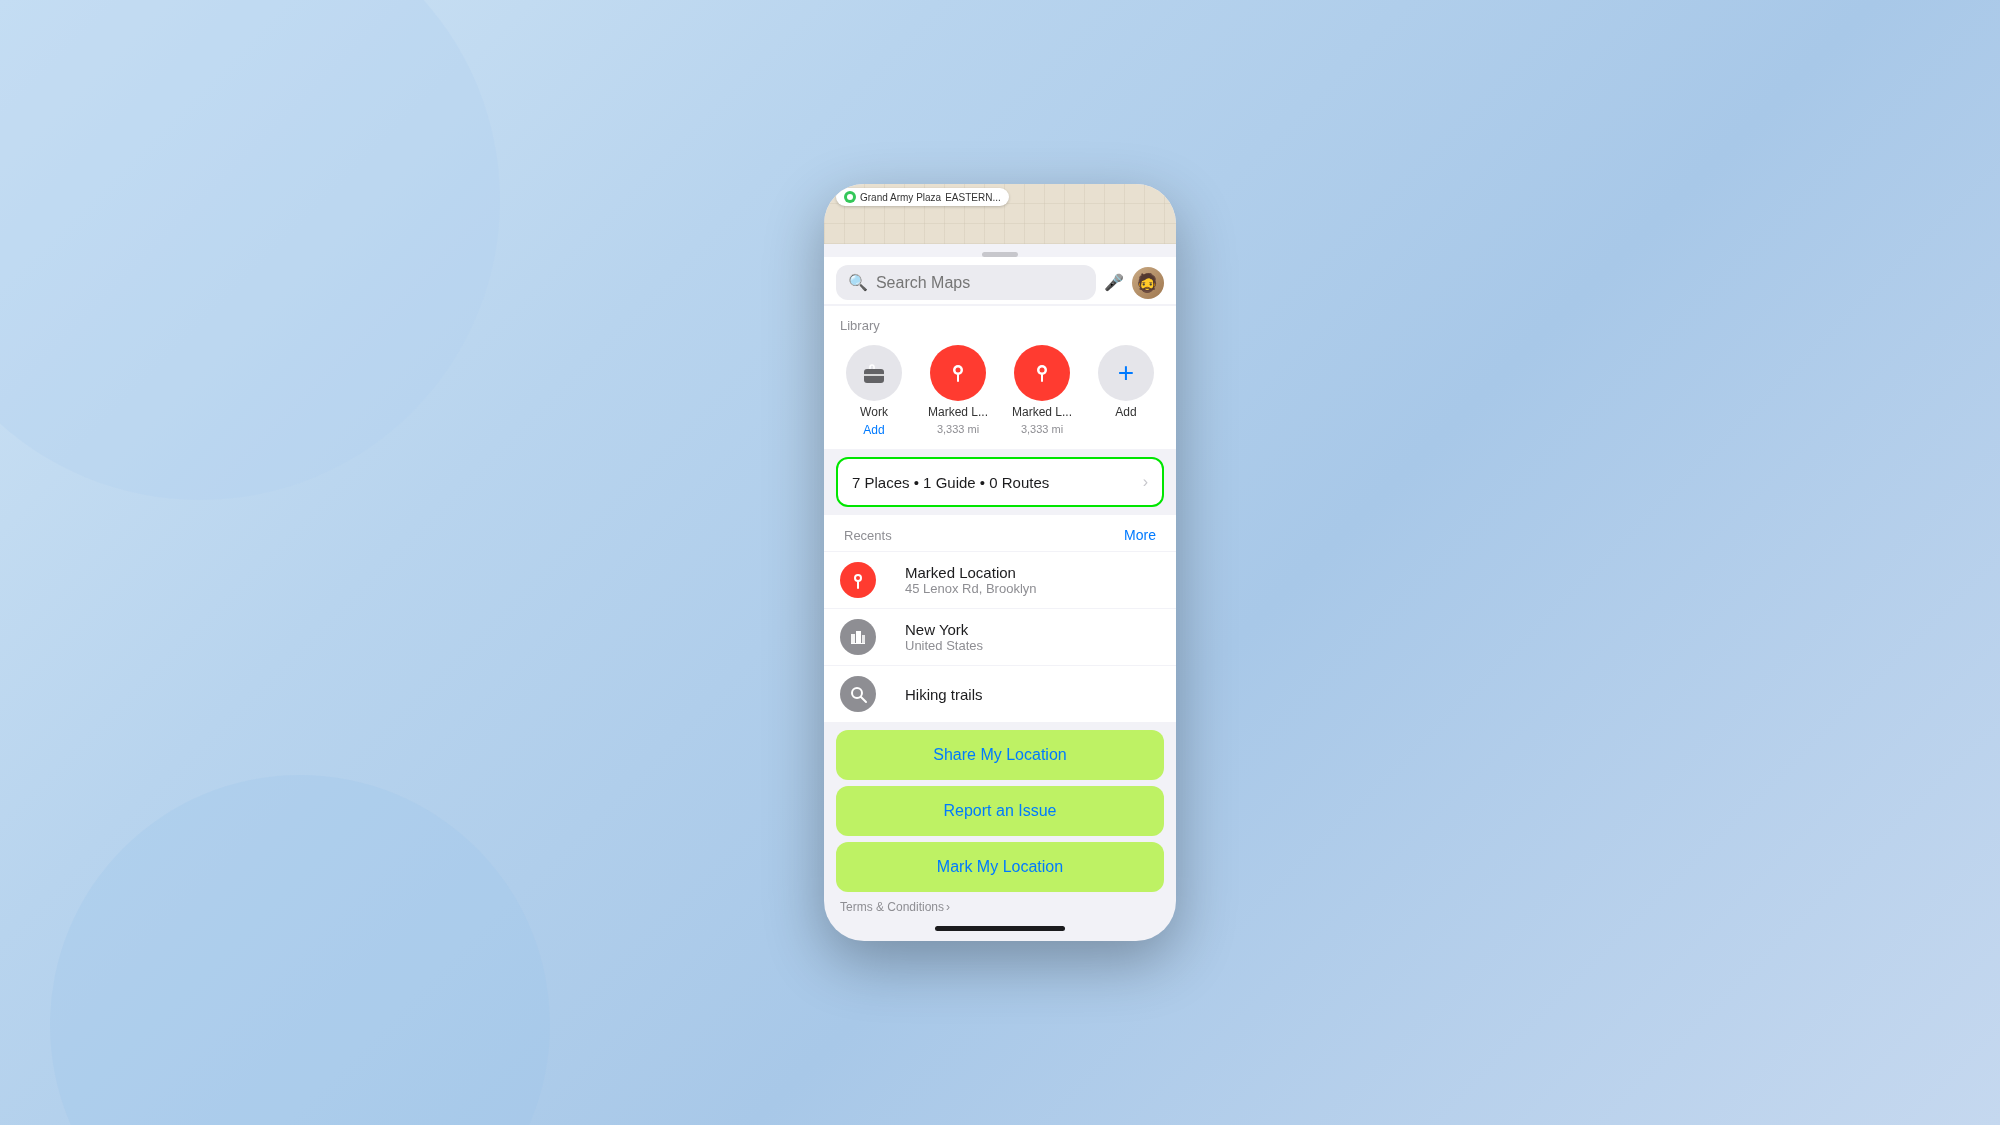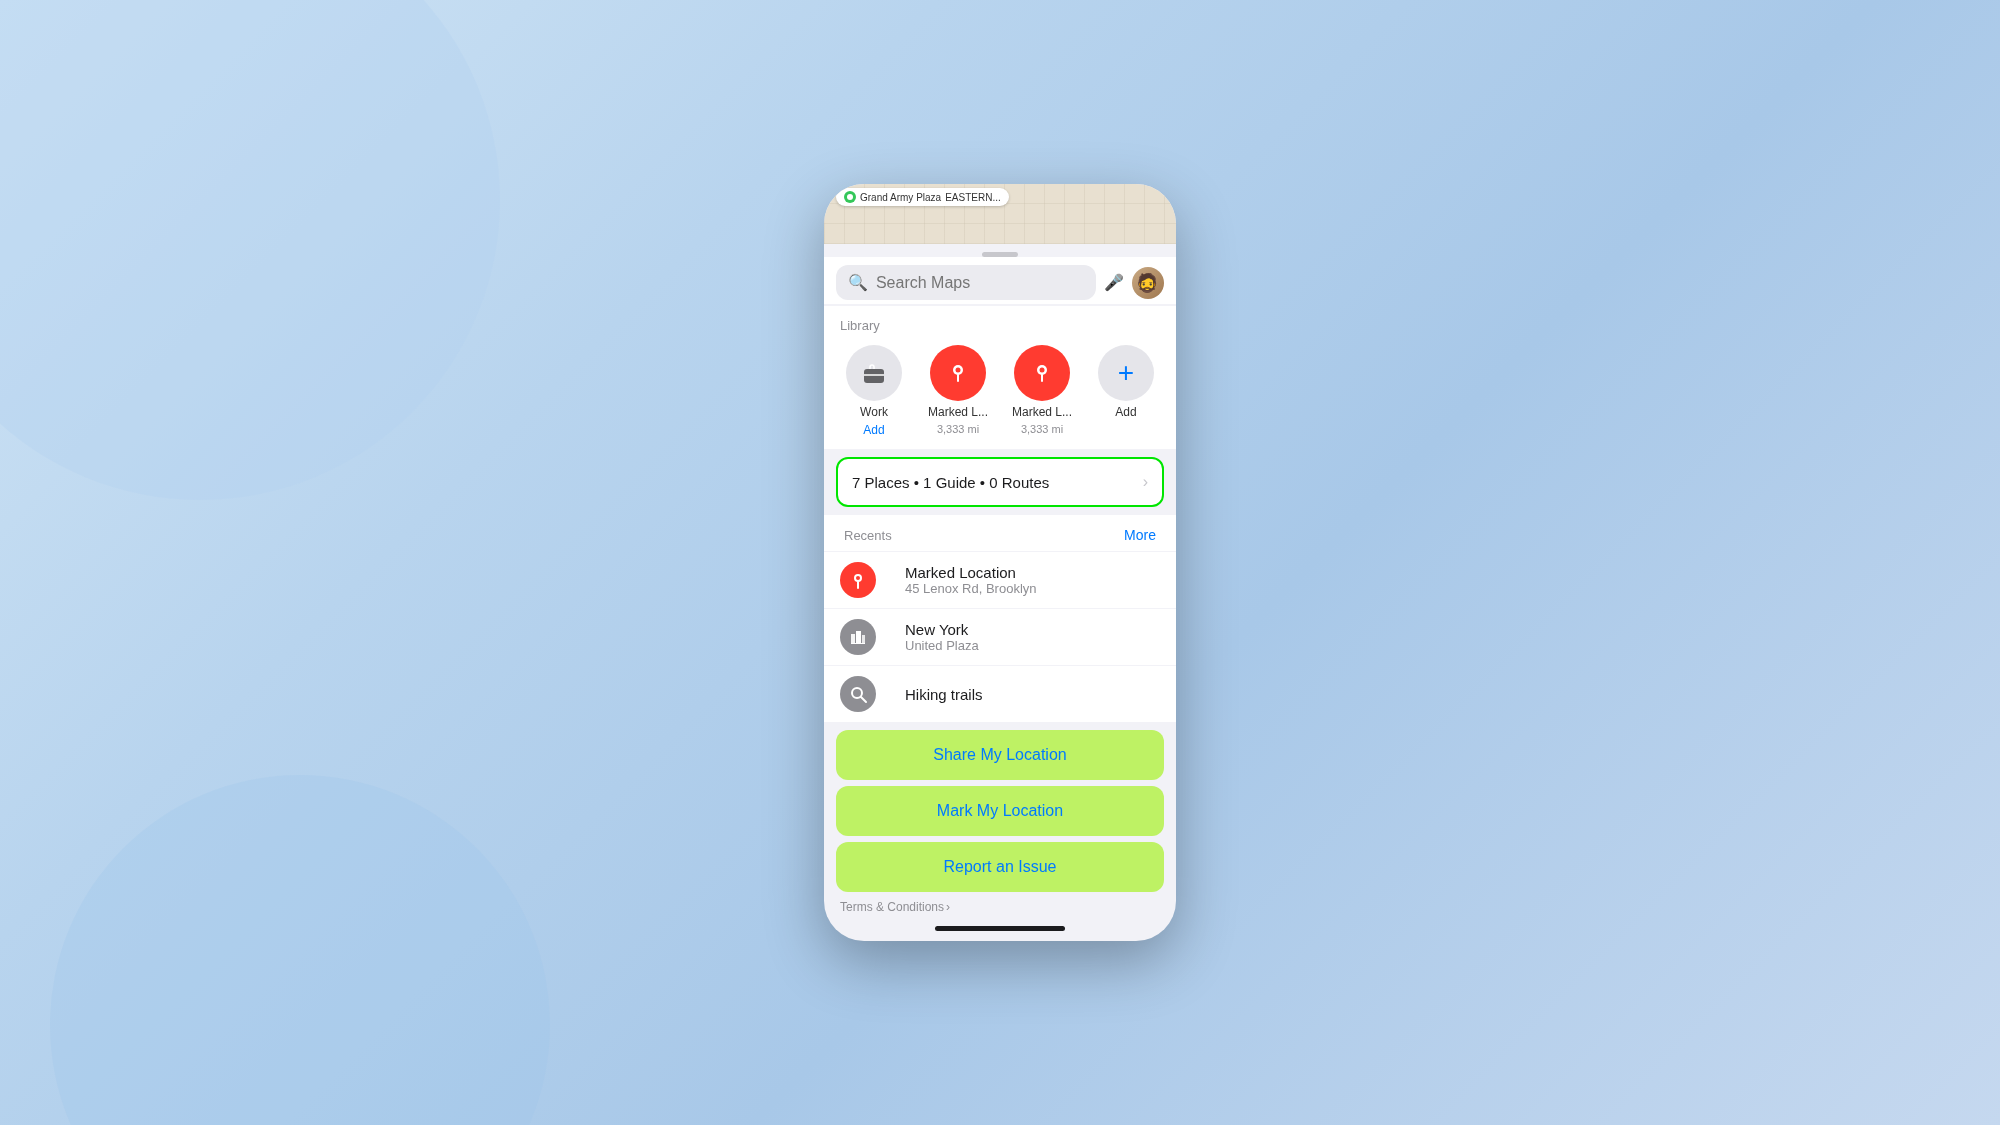--- a/index.html
+++ b/index.html
@@ -463,41 +463,41 @@
       <div class="recent-icon-wrap recent-icon-gray">
         <svg width="22" height="22" viewBox="0 0 22 22" fill="none">
           <rect x="4" y="8" width="4" height="10" fill="white" opacity="0.9"></rect>
           <rect x="9" y="5" width="5" height="13" fill="white"></rect>
           <rect x="15" y="9" width="3" height="9" fill="white" opacity="0.8"></rect>
           <rect x="4" y="17" width="14" height="1" fill="white"></rect>
         </svg>
       </div>
       <div class="recent-info">
         <div class="recent-name">New York</div>
-        <div class="recent-sub">United Plaza</div>
+        <div class="recent-sub">United States</div>
       </div>
     </div>
 
     <div class="recent-item">
       <div class="recent-icon-wrap recent-icon-gray">
         <svg width="22" height="22" viewBox="0 0 22 22" fill="none">
           <circle cx="10" cy="10" r="5" stroke="white" stroke-width="2"></circle>
           <line x1="14" y1="14" x2="19" y2="19" stroke="white" stroke-width="2" stroke-linecap="round"></line>
         </svg>
       </div>
       <div class="recent-info">
         <div class="recent-name">Hiking trails</div>
       </div>
     </div>
   </div>
 
   <div class="action-buttons">
     <button class="action-btn">Share My Location</button>
+    <button class="action-btn">Report an Issue</button>
     <button class="action-btn">Mark My Location</button>
-    <button class="action-btn">Report an Issue</button>
   </div>
 
   <div class="terms">
     <span>Terms &amp; Conditions</span>
     <span>›</span>
   </div>
 
   <div class="home-indicator"></div>
 
 </div>

